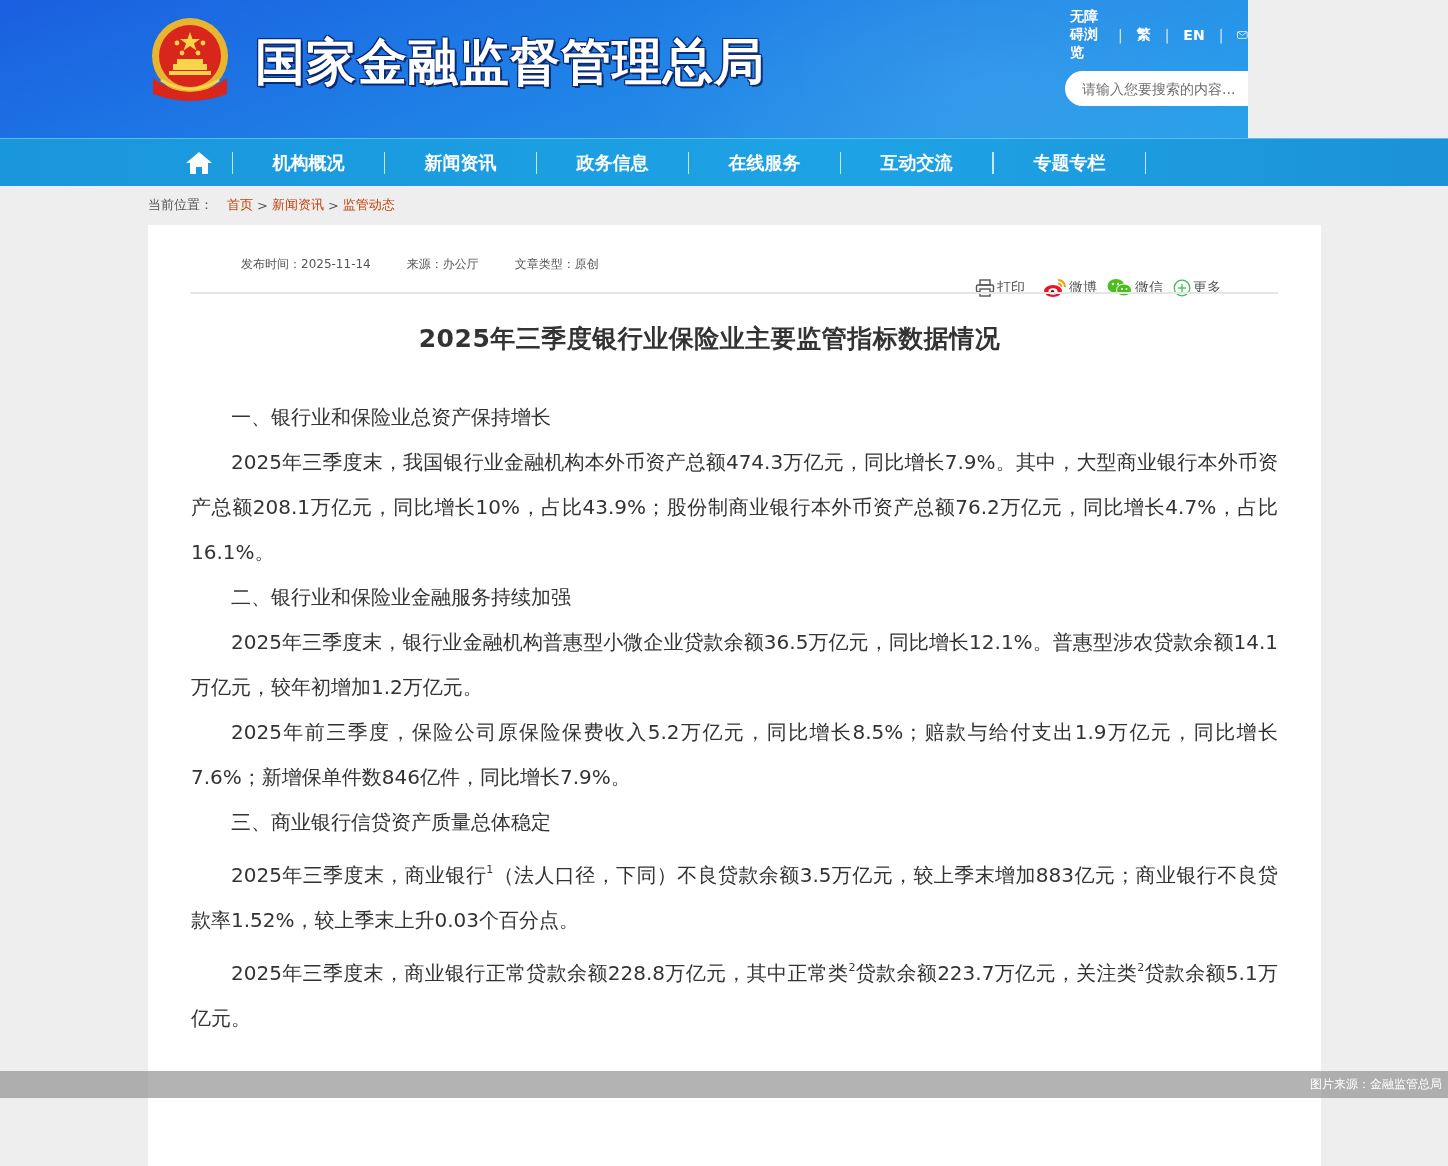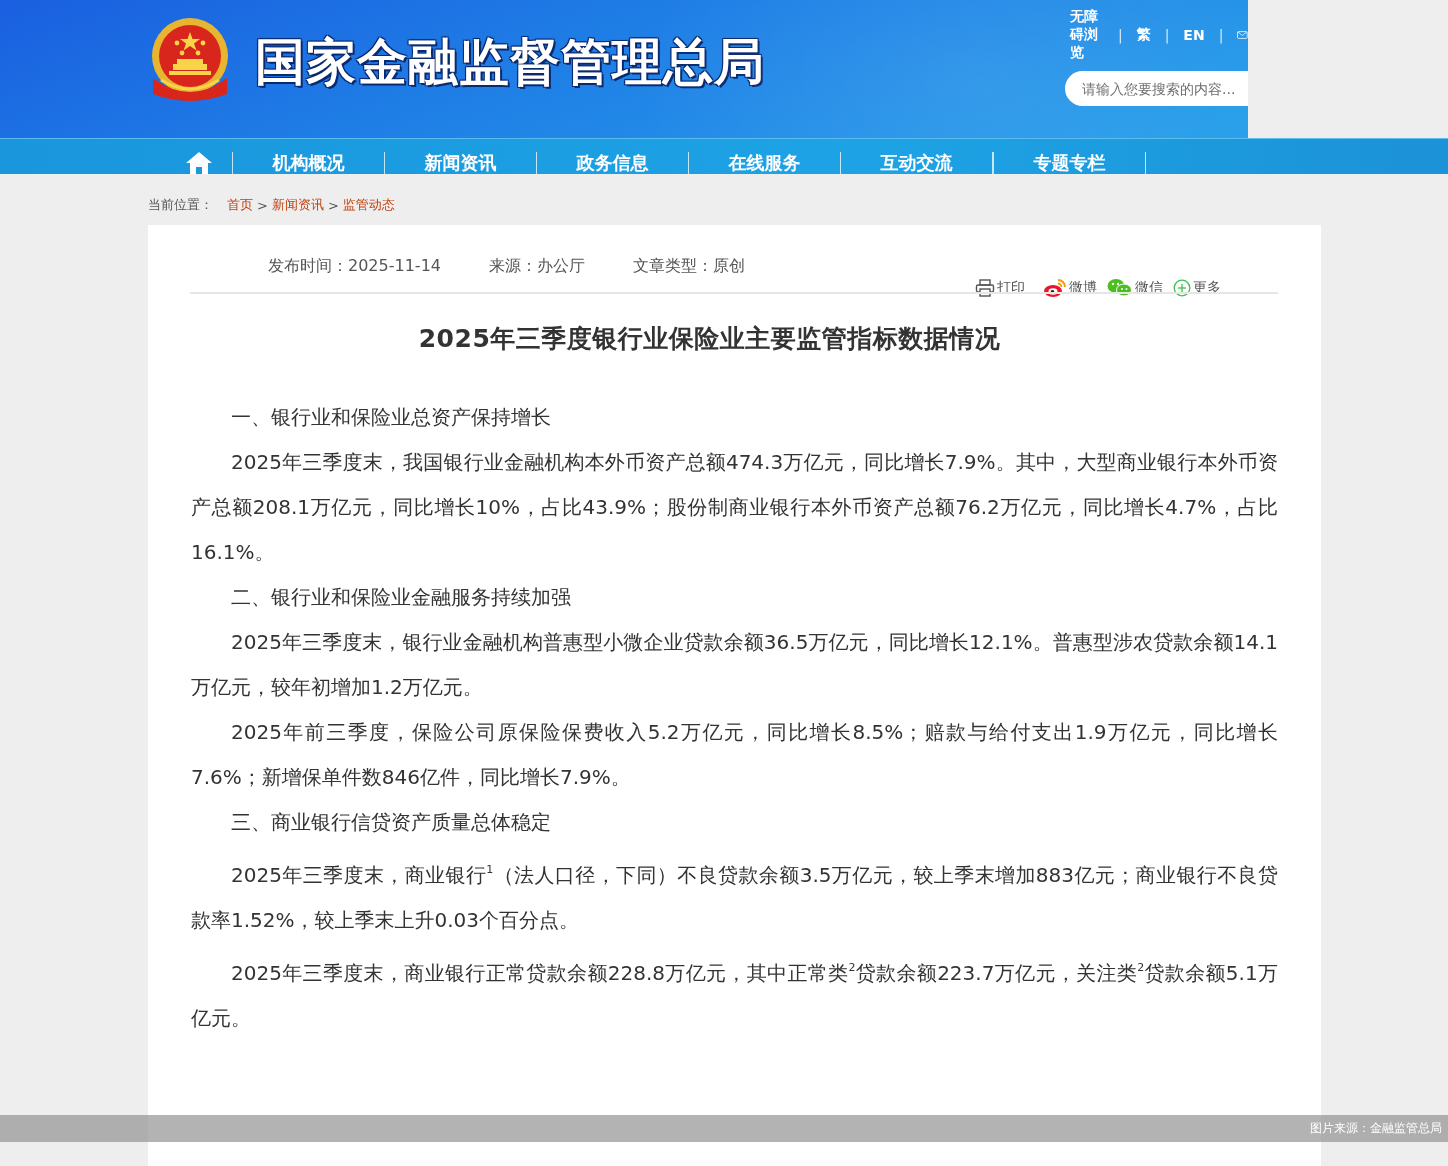--- a/index.html
+++ b/index.html
@@ -46,21 +46,21 @@
     padding-left: 17px; font-size: 14px; color: #666;
     font-family: "DejaVu Sans", sans-serif;
   }
   .search-input::placeholder { color: #6b6b6b; }
   .search-btn {
     width: 47px; height: 35px; border-radius: 0 18px 18px 0;
     background: #2d6fc7; display: flex; align-items: center; justify-content: center; cursor: pointer;
   }
   
   .nav {
-    position: absolute; left: 0; top: 138px; width: 1448px; height: 36px;
+    position: absolute; left: 0; top: 138px; width: 1448px; height: 48px;
     background: linear-gradient(90deg, #1a96dc 0%, #1da3e5 60%, #1c92d8 100%);
     border-top: 1px solid #5bbcf0;
   }
   .nav-inner {
     position: absolute; left: 166px; top: 0; height: 48px; display: flex; align-items: center;
   }
   .nav-home { width: 66px; height: 48px; display: flex; align-items: center; justify-content: center; cursor: pointer; }
   .nav-sep { width: 1px; height: 22px; background: rgba(255,255,255,0.75); }
   .nav-item {
     width: 151px; text-align: center; color: #fff; font-size: 18px; font-weight: bold;
@@ -73,21 +73,21 @@
   }
   .breadcrumb .lbl { margin-right: 14px; }
   .breadcrumb a { color: #c2410c; text-decoration: none; cursor: pointer; }
   .breadcrumb .gt { margin: 0 4px; }
   
   .card {
     position: absolute; left: 148px; top: 225px; width: 1173px; height: 960px;
     background: #ffffff;
   }
   .meta {
-    position: absolute; left: 120px; top: 31px; font-size: 16px; color: #555; display: flex; gap: 12px;
+    position: absolute; left: 93px; top: 31px; font-size: 12px; color: #555; display: flex;
   }
   .meta span.item { margin-right: 36px; }
   .share {
     position: absolute; left: 827px; top: 30px; display: flex; align-items: center; font-size: 14px; color: #555; margin-top: 23px;
   }
   .share .s { display: flex; align-items: center; margin-right: 10px; cursor: pointer; }
   .share .s svg { margin-right: 2px; }
   .divider {
     position: absolute; left: 42px; top: 67px; width: 1088px; height: 2px; background: #e6e6e6;
   }
@@ -98,21 +98,21 @@
   .body {
     position: absolute; left: 43px; top: 170px; width: 1087px;
     font-size: 20px; color: #333; line-height: 45px; text-align: justify;
   }
   .body p { text-indent: 2em; }
   .body p.h { margin: 0; }
   .body p.gap { margin-top: 8px; }
   sup { font-size: 11px; line-height: 0; vertical-align: 9px; }
   
   .caption-bar {
-    position: absolute; left: 0; top: 1115px; width: 1448px; height: 27px;
+    position: absolute; left: 0; top: 1071px; width: 1448px; height: 27px;
     background: rgba(150,150,150,0.72);
     padding-left: 32px;
   }
   .caption-text {
     position: absolute; right: 6px; top: 5px; font-size: 12px; color: #fff;
   }
 </style>
 </head>
 <body>
 

